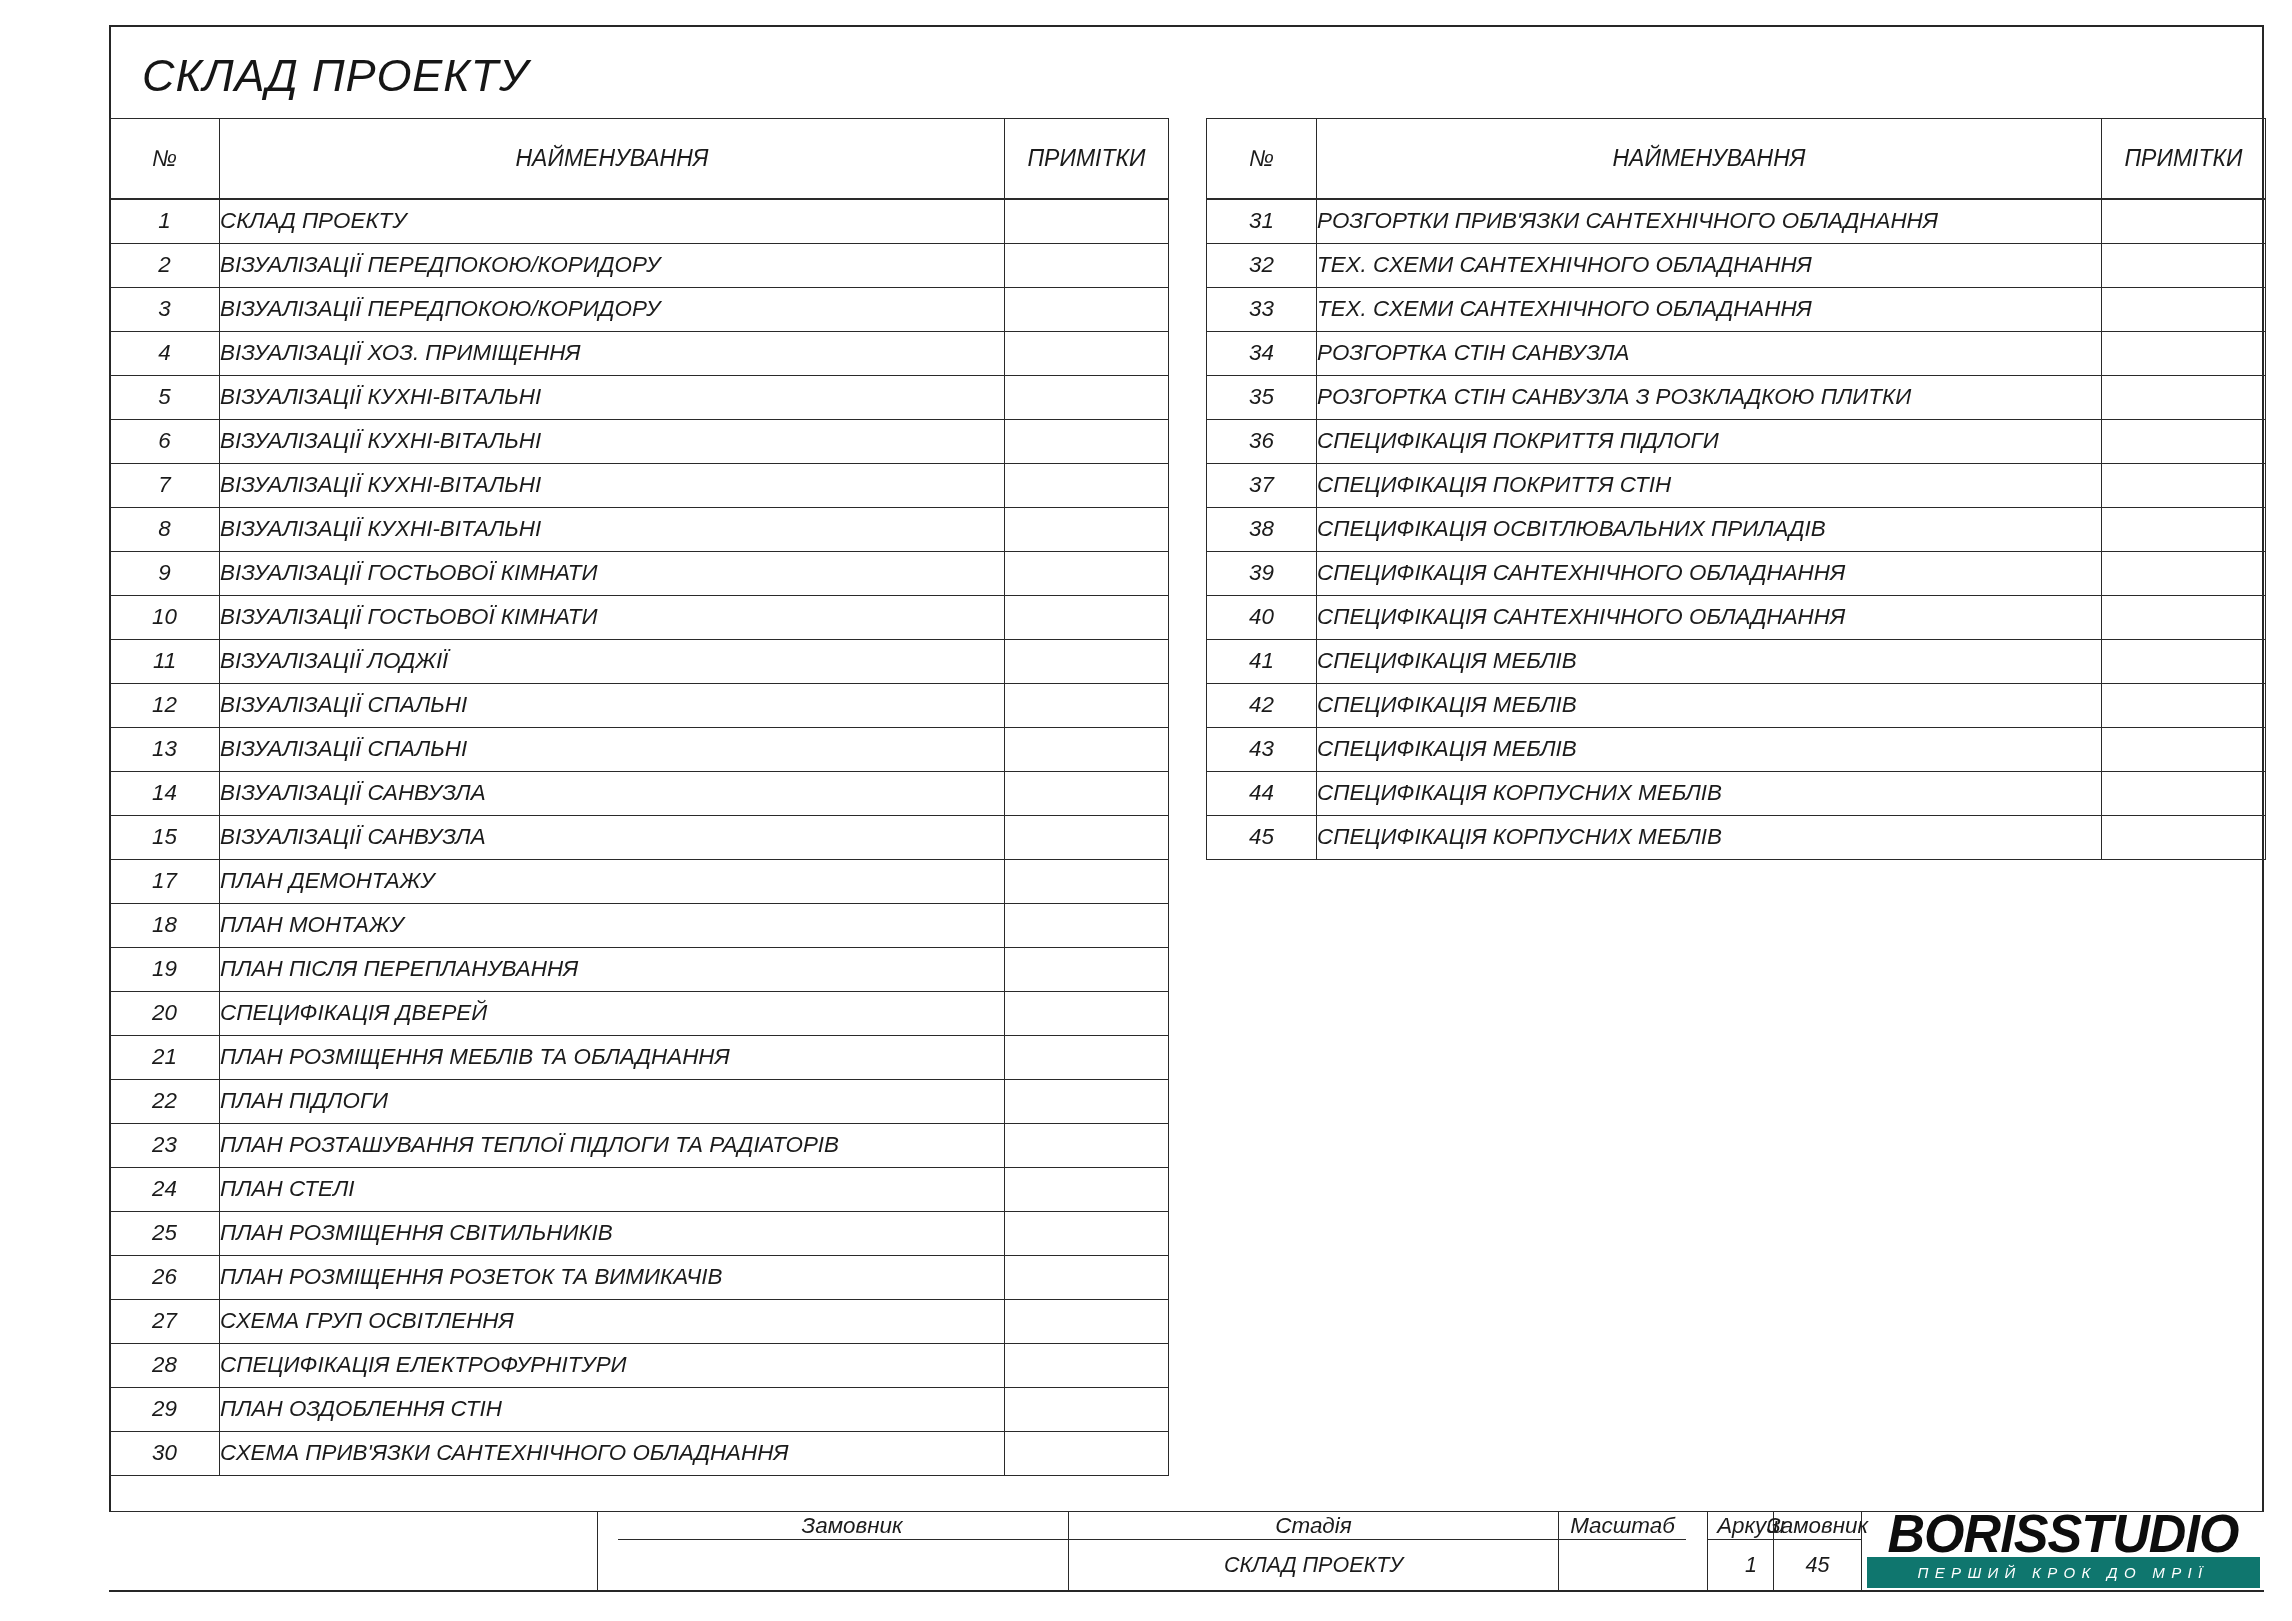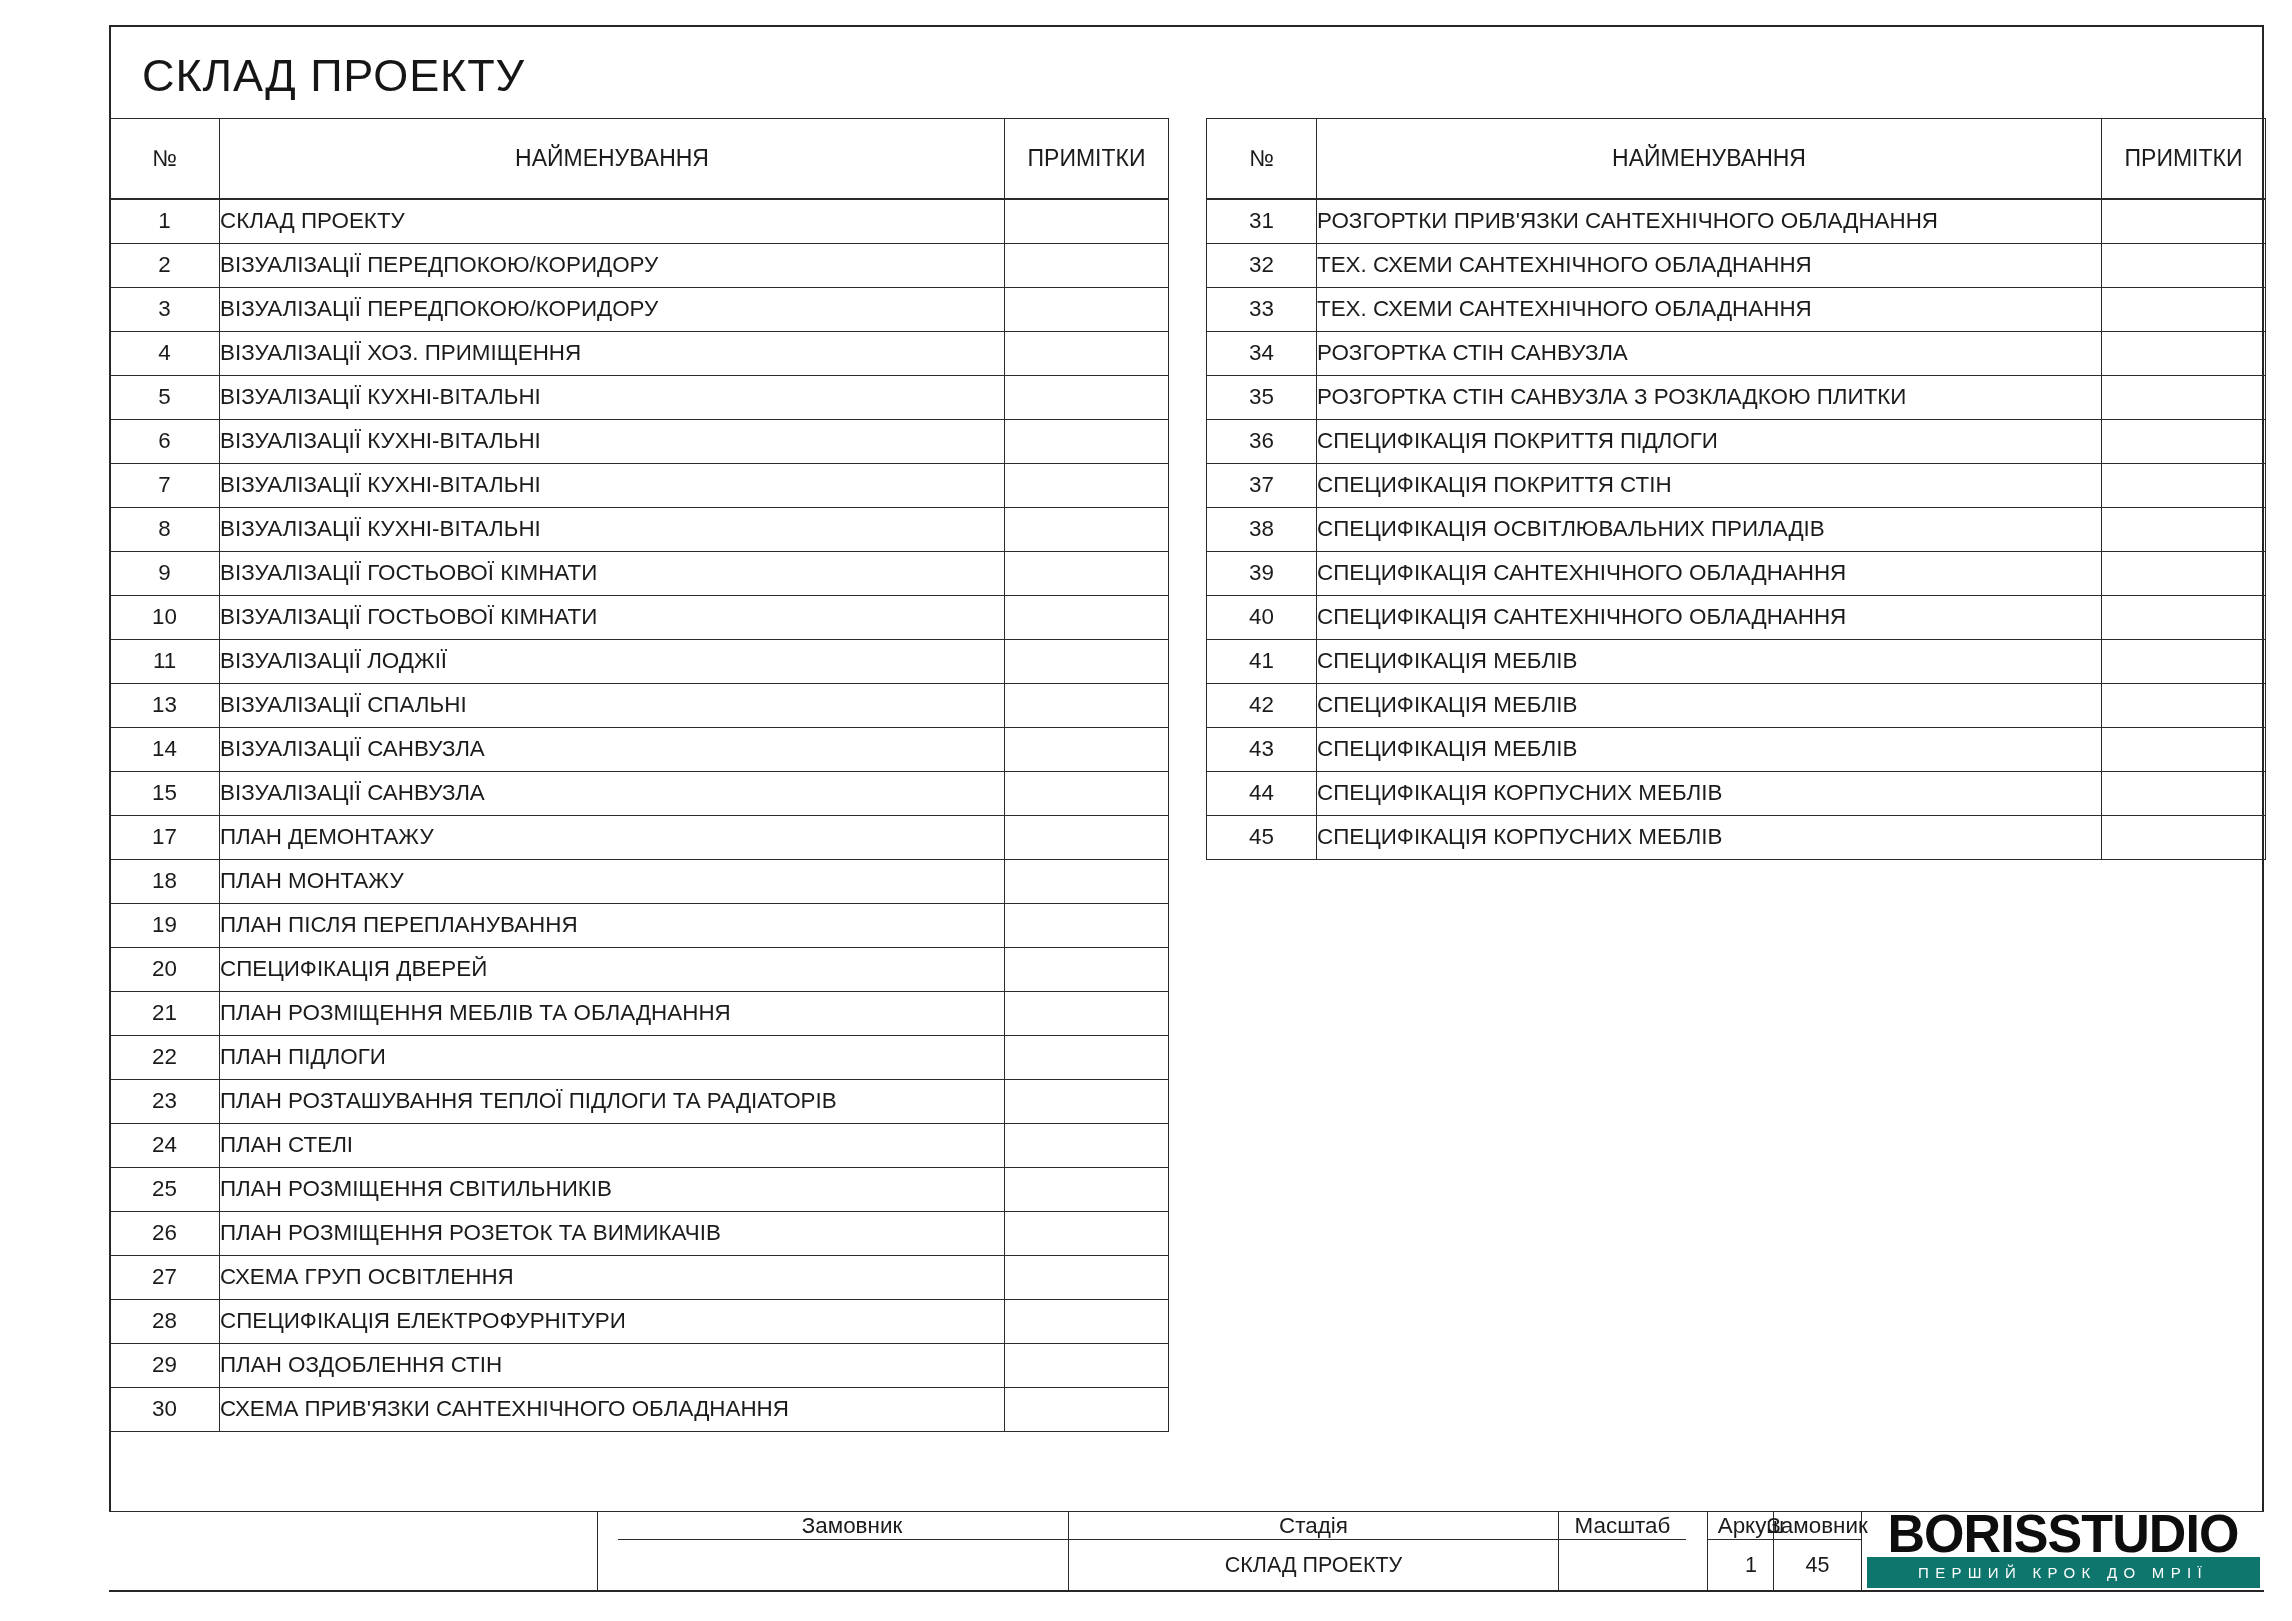--- a/index.html
+++ b/index.html
@@ -1,17 +1,17 @@
 <!DOCTYPE html>
 <html style="font-size:14.3px"><head>
 <meta charset="utf-8">
 <style>
   html,body{margin:0;padding:0;background:#ffffff;}
   body{width:2293px;height:1621px;font-family:"Liberation Sans","DejaVu Sans",sans-serif;color:#1b1b1b;}
-  .sheet{position:relative;width:2293px;height:1621px;background:#ffffff;overflow:hidden;}
+  .sheet{position:relative;width:2293px;height:1621px;background:#ffffff;overflow:hidden;font-style:italic;}
   .frame{position:absolute;left:109px;top:25px;width:2155px;height:1567px;border:2.7px solid #262626;box-sizing:border-box;}
   .sheet-title{position:absolute;left:142px;top:50px;font-size:45px;letter-spacing:0.9px;color:#161616;white-space:nowrap;}
   table.sheet-table{border-collapse:collapse;table-layout:fixed;position:absolute;background:#fff0;}
   table.sheet-table td,table.sheet-table th{border:1.8px solid #2a2a2a;font-weight:400;font-size:22.4px;color:#1b1b1b;overflow:hidden;white-space:nowrap;padding:0;}
   table.sheet-table th{height:79px;text-align:center;border-bottom:2.7px solid #2a2a2a;font-size:23px;}
   table.sheet-table tr.data-row{height:44px;}
   td.cell-num{text-align:center;}
   td.cell-name{text-align:left;padding-left:10.7px;}
   td.cell-notes{}
   #table-left{left:109px;top:118px;width:1059px;}
@@ -102,20 +102,25 @@
           <td class="cell-num">10</td>
           <td class="cell-name">ВІЗУАЛІЗАЦІЇ ГОСТЬОВОЇ КІМНАТИ</td>
           <td class="cell-notes"></td>
         </tr>
         <tr class="data-row">
           <td class="cell-num">11</td>
           <td class="cell-name">ВІЗУАЛІЗАЦІЇ ЛОДЖІЇ</td>
           <td class="cell-notes"></td>
         </tr>
         <tr class="data-row">
+          <td class="cell-num">12</td>
+          <td class="cell-name">ВІЗУАЛІЗАЦІЇ СПАЛЬНІ</td>
+          <td class="cell-notes"></td>
+        </tr>
+        <tr class="data-row">
           <td class="cell-num">13</td>
           <td class="cell-name">ВІЗУАЛІЗАЦІЇ СПАЛЬНІ</td>
           <td class="cell-notes"></td>
         </tr>
         <tr class="data-row">
           <td class="cell-num">14</td>
           <td class="cell-name">ВІЗУАЛІЗАЦІЇ САНВУЗЛА</td>
           <td class="cell-notes"></td>
         </tr>
         <tr class="data-row">

